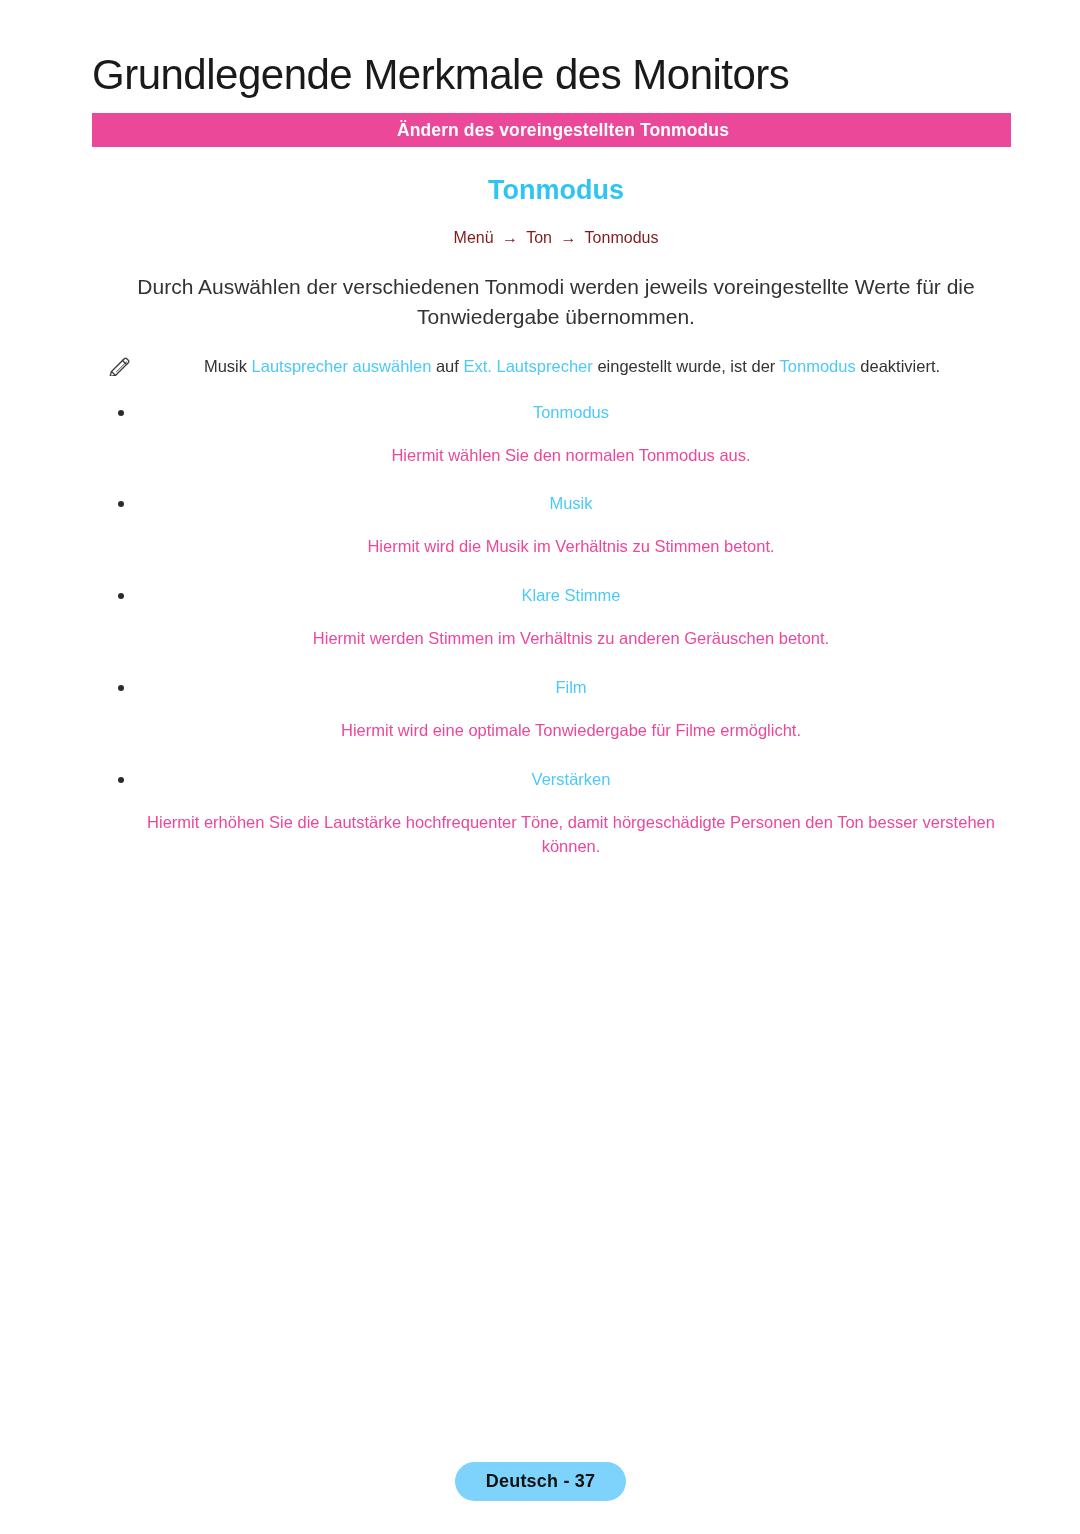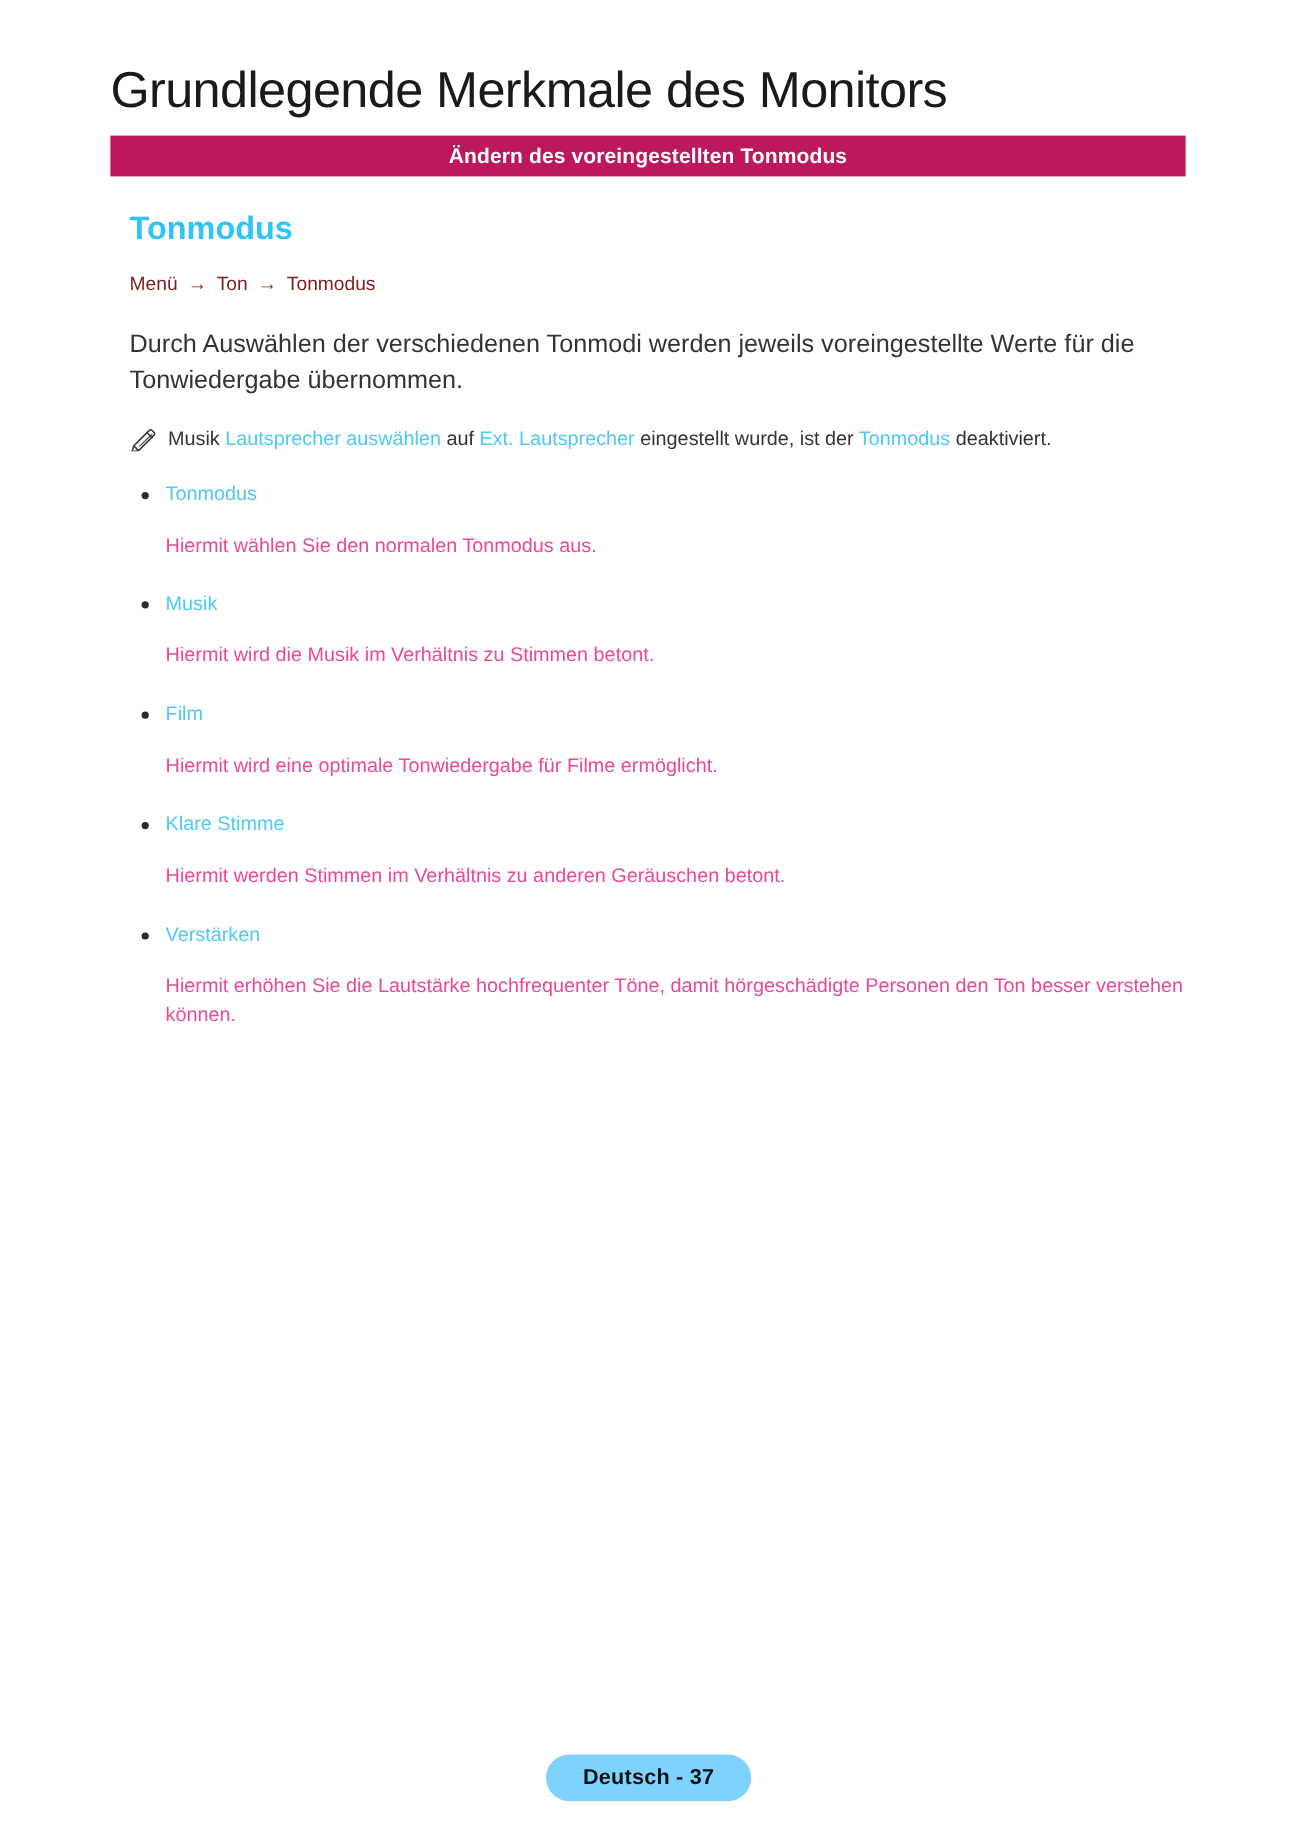--- a/index.html
+++ b/index.html
@@ -15,20 +15,21 @@
     color: #333333;
     -webkit-font-smoothing: antialiased;
   }
 
   .page {
     position: absolute;
     left: 0; top: 0;
     width: 1080px;
     height: 1534px;
     overflow: hidden;
+    text-align: center;
   }
 
   
   .chapter-title {
     position: absolute;
     left: 92px;
     top: 53px;
     font-size: 42px;
     font-weight: 300;
     letter-spacing: -0.5px;
@@ -36,24 +37,25 @@
     white-space: nowrap;
     line-height: 1.05;
   }
 
   .section-bar {
     position: absolute;
     left: 92px;
     top: 113px;
     width: 896px;
     height: 34px;
-    background: #be185d;
+    background: #ec4899;
     display: flex;
     align-items: center;
     justify-content: center;
+    padding-left: 23px;
   }
   .section-bar-label {
     color: #ffffff;
     font-size: 17.5px;
     font-weight: bold;
     letter-spacing: 0.1px;
     white-space: nowrap;
   }
 
   
@@ -212,31 +214,31 @@
         <div class="option-label">
           <span class="dot"></span>
           <span>Musik</span>
         </div>
         <div class="option-desc">Hiermit wird die Musik im Verhältnis zu Stimmen betont.</div>
       </li>
 
       <li class="option-item">
         <div class="option-label">
           <span class="dot"></span>
+          <span>Klare Stimme</span>
+        </div>
+        <div class="option-desc">Hiermit werden Stimmen im Verhältnis zu anderen Geräuschen betont.</div>
+      </li>
+
+      <li class="option-item">
+        <div class="option-label">
+          <span class="dot"></span>
           <span>Film</span>
         </div>
         <div class="option-desc">Hiermit wird eine optimale Tonwiedergabe für Filme ermöglicht.</div>
-      </li>
-
-      <li class="option-item">
-        <div class="option-label">
-          <span class="dot"></span>
-          <span>Klare Stimme</span>
-        </div>
-        <div class="option-desc">Hiermit werden Stimmen im Verhältnis zu anderen Geräuschen betont.</div>
       </li>
 
       <li class="option-item">
         <div class="option-label">
           <span class="dot"></span>
           <span>Verstärken</span>
         </div>
         <div class="option-desc">Hiermit erhöhen Sie die Lautstärke hochfrequenter Töne, damit hörgeschädigte Personen den Ton besser verstehen können.</div>
       </li>
 

